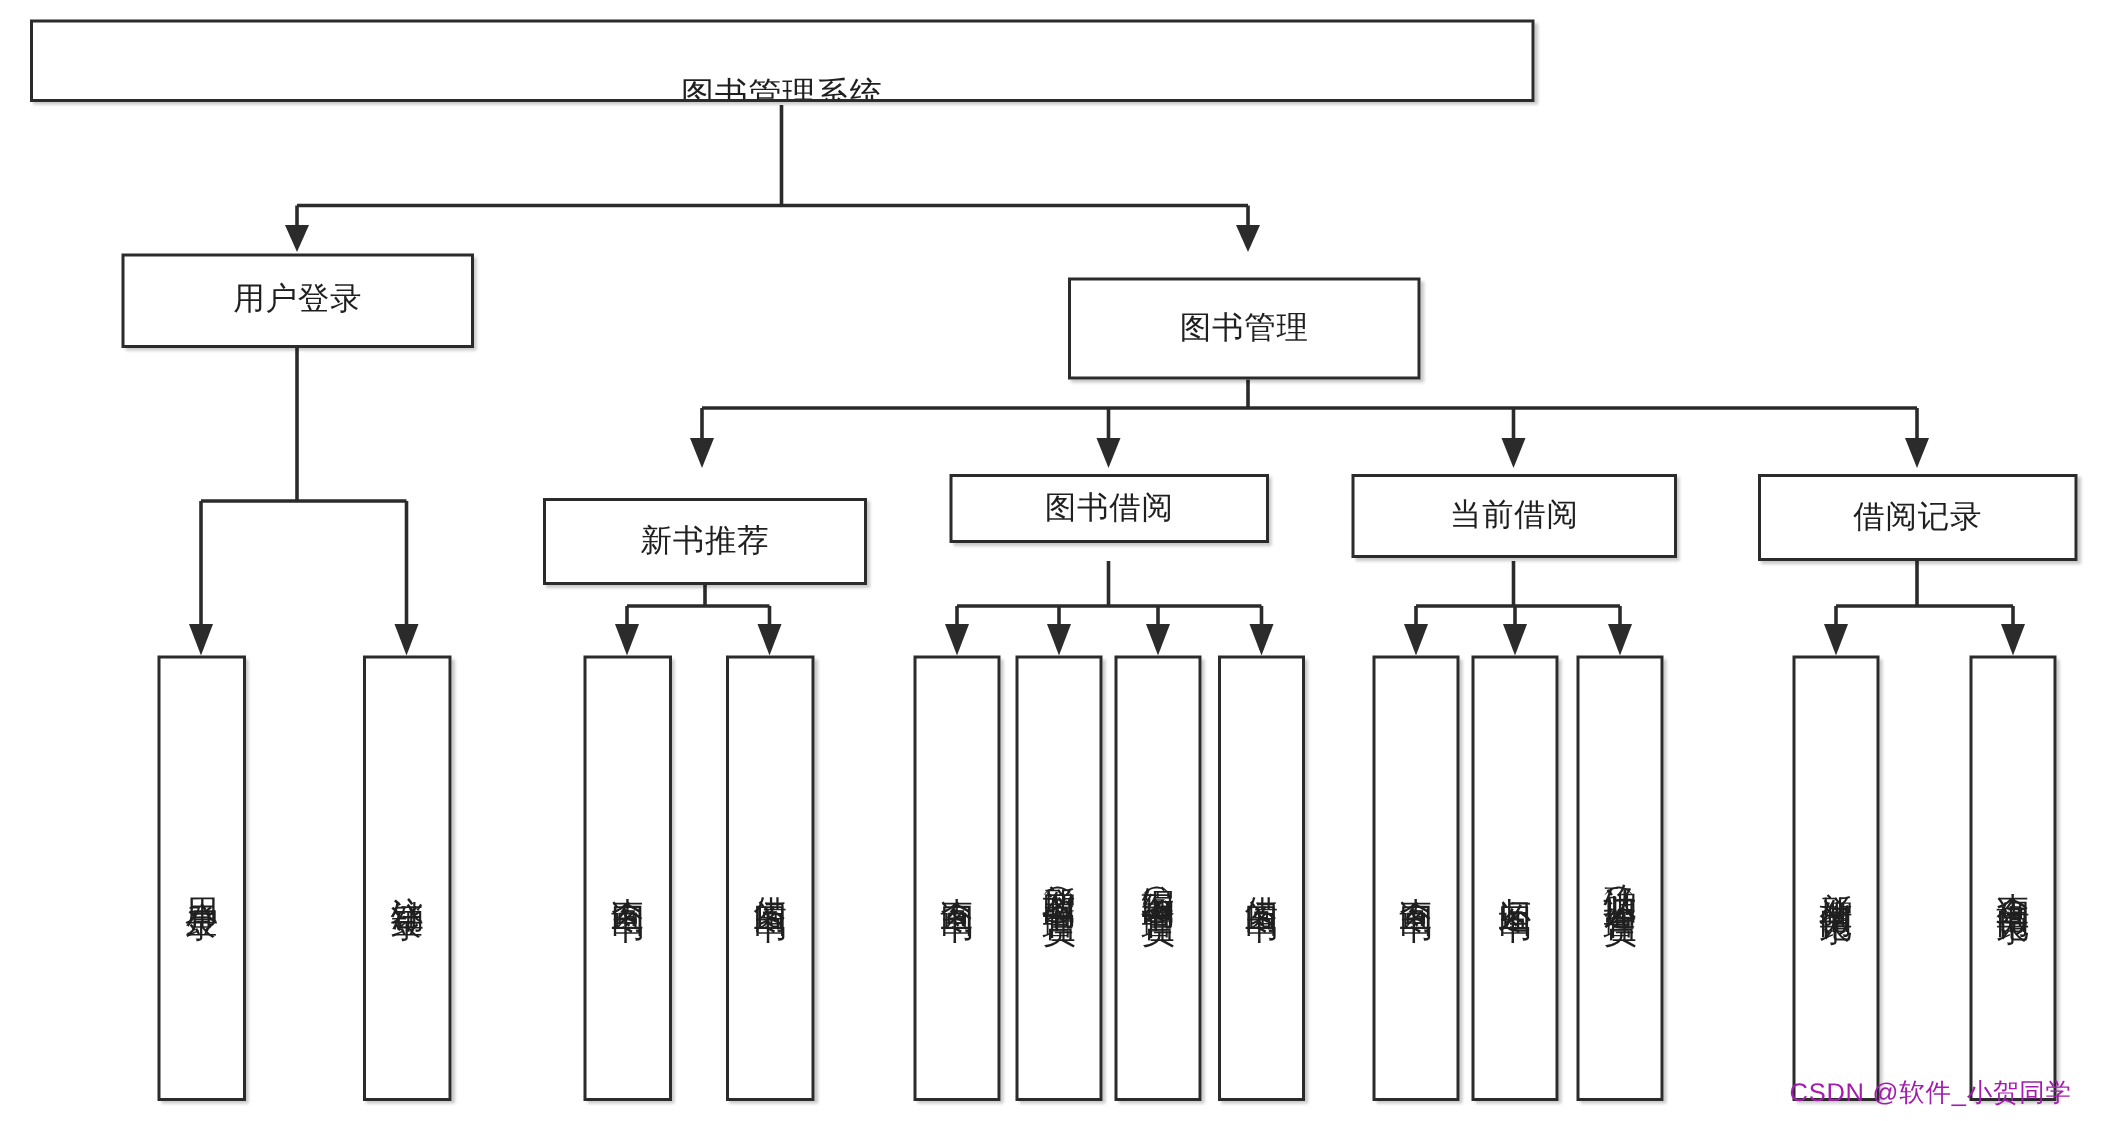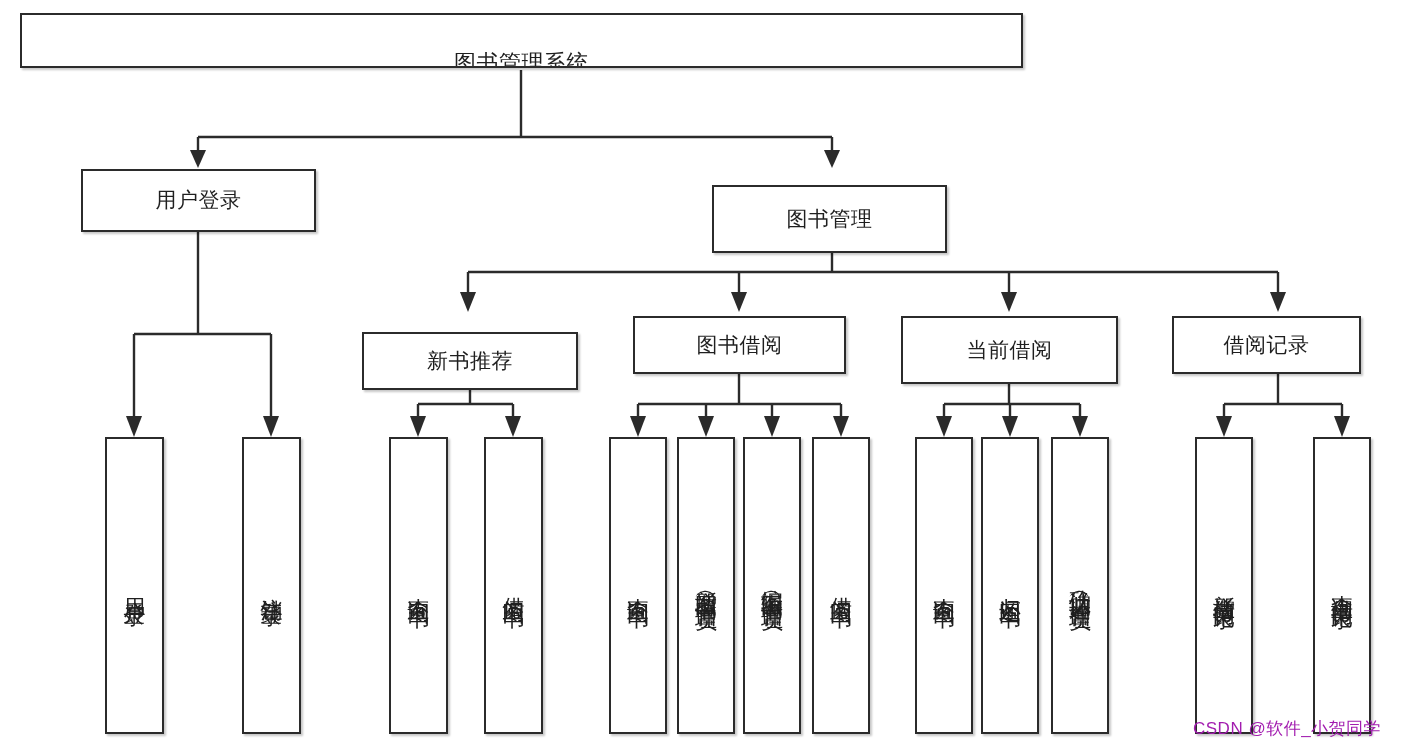--- a/index.html
+++ b/index.html
@@ -144,27 +144,27 @@
   <div class="node-box" style="left:81px; top:169px; width:235px; height:63px;">
     <span class="node-label">用户登录</span>
   </div>
   <div class="node-box" style="left:712px; top:169px; width:235px; height:68px;margin-top:16px;">
     <span class="node-label">图书管理</span>
   </div>
 
   <div class="node-box" style="left:362px; top:332px; width:216px; height:58px;">
     <span class="node-label">新书推荐</span>
   </div>
-  <div class="node-box" style="left:633px; top:316px; width:213px; height:58px;">
+  <div class="node-box" style="left:633px; top:316px; width:213px; height:46px;">
     <span class="node-label">图书借阅</span>
   </div>
-  <div class="node-box" style="left:901px; top:316px; width:217px; height:68px;">
+  <div class="node-box" style="left:901px; top:316px; width:217px; height:56px;">
     <span class="node-label">当前借阅</span>
   </div>
-  <div class="node-box" style="left:1172px; top:316px; width:189px; height:58px;text-align:center;">
+  <div class="node-box" style="left:1172px; top:316px; width:213px; height:58px;text-align:center;">
     <span class="node-label">借阅记录</span>
   </div>
 
   <div class="node-box vertical" style="left:105px; top:437px; width:59px; height:297px;">
     <span class="node-label">用户登录</span>
   </div>
   <div class="node-box vertical" style="left:242px; top:437px; width:59px; height:297px;">
     <span class="node-label">注销登录</span>
   </div>
 

